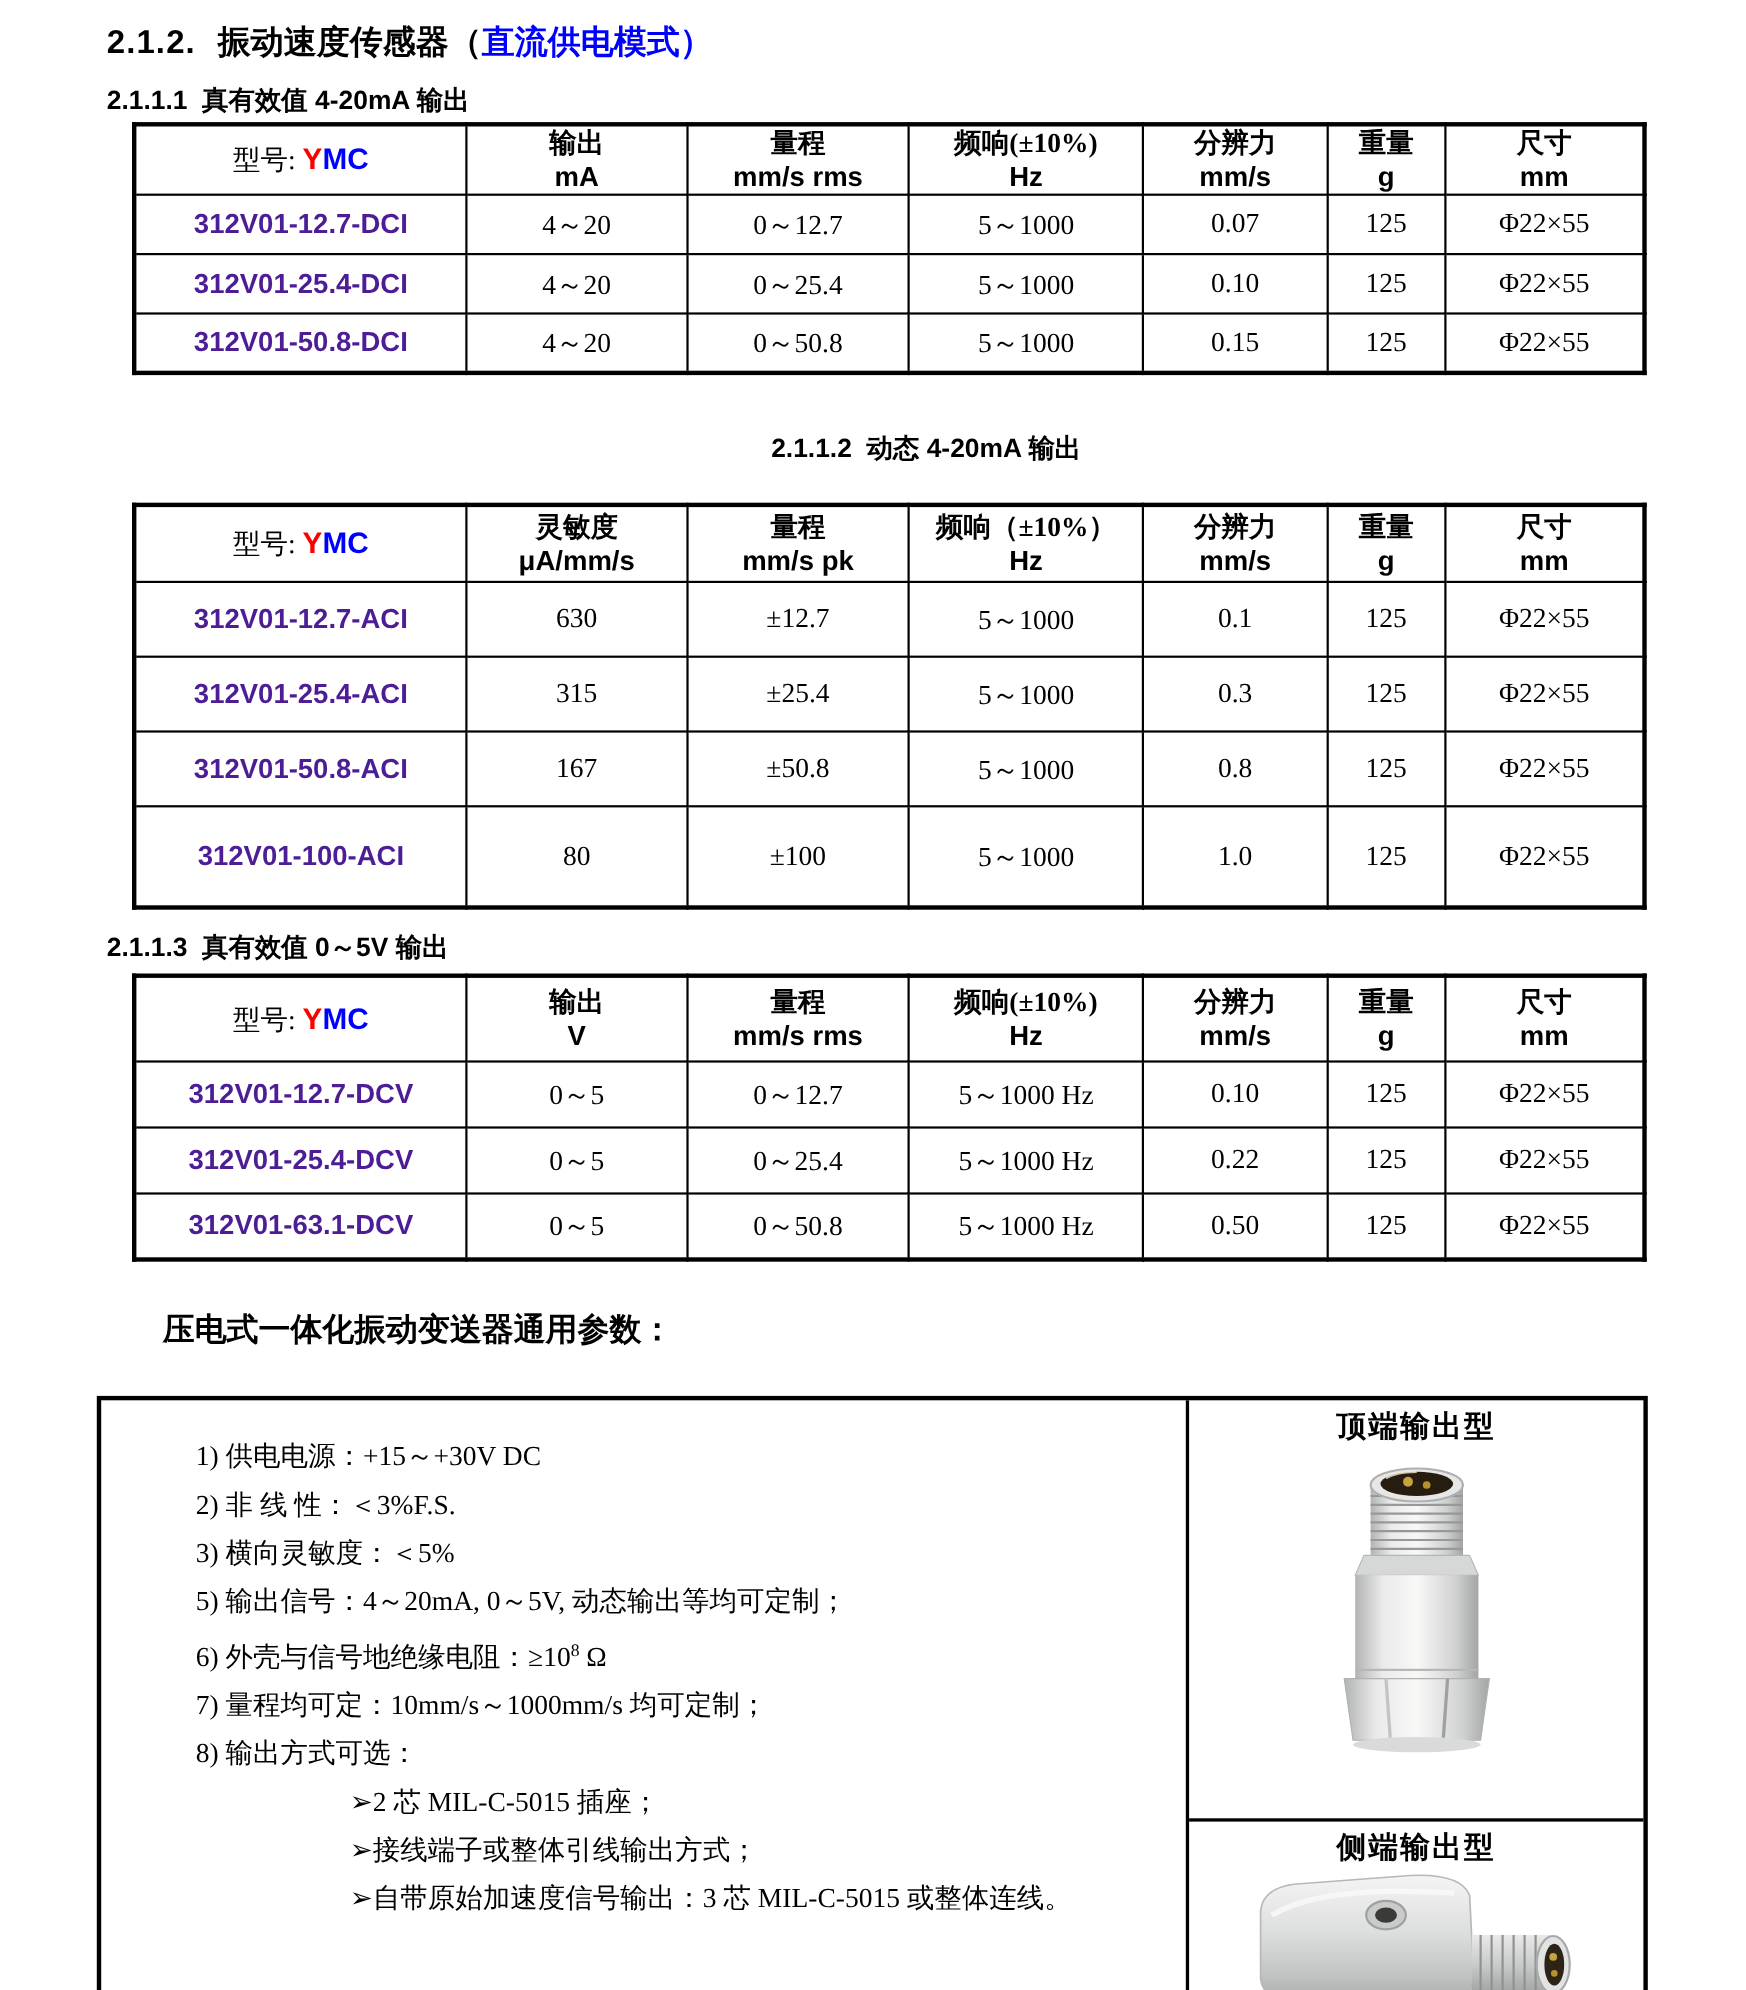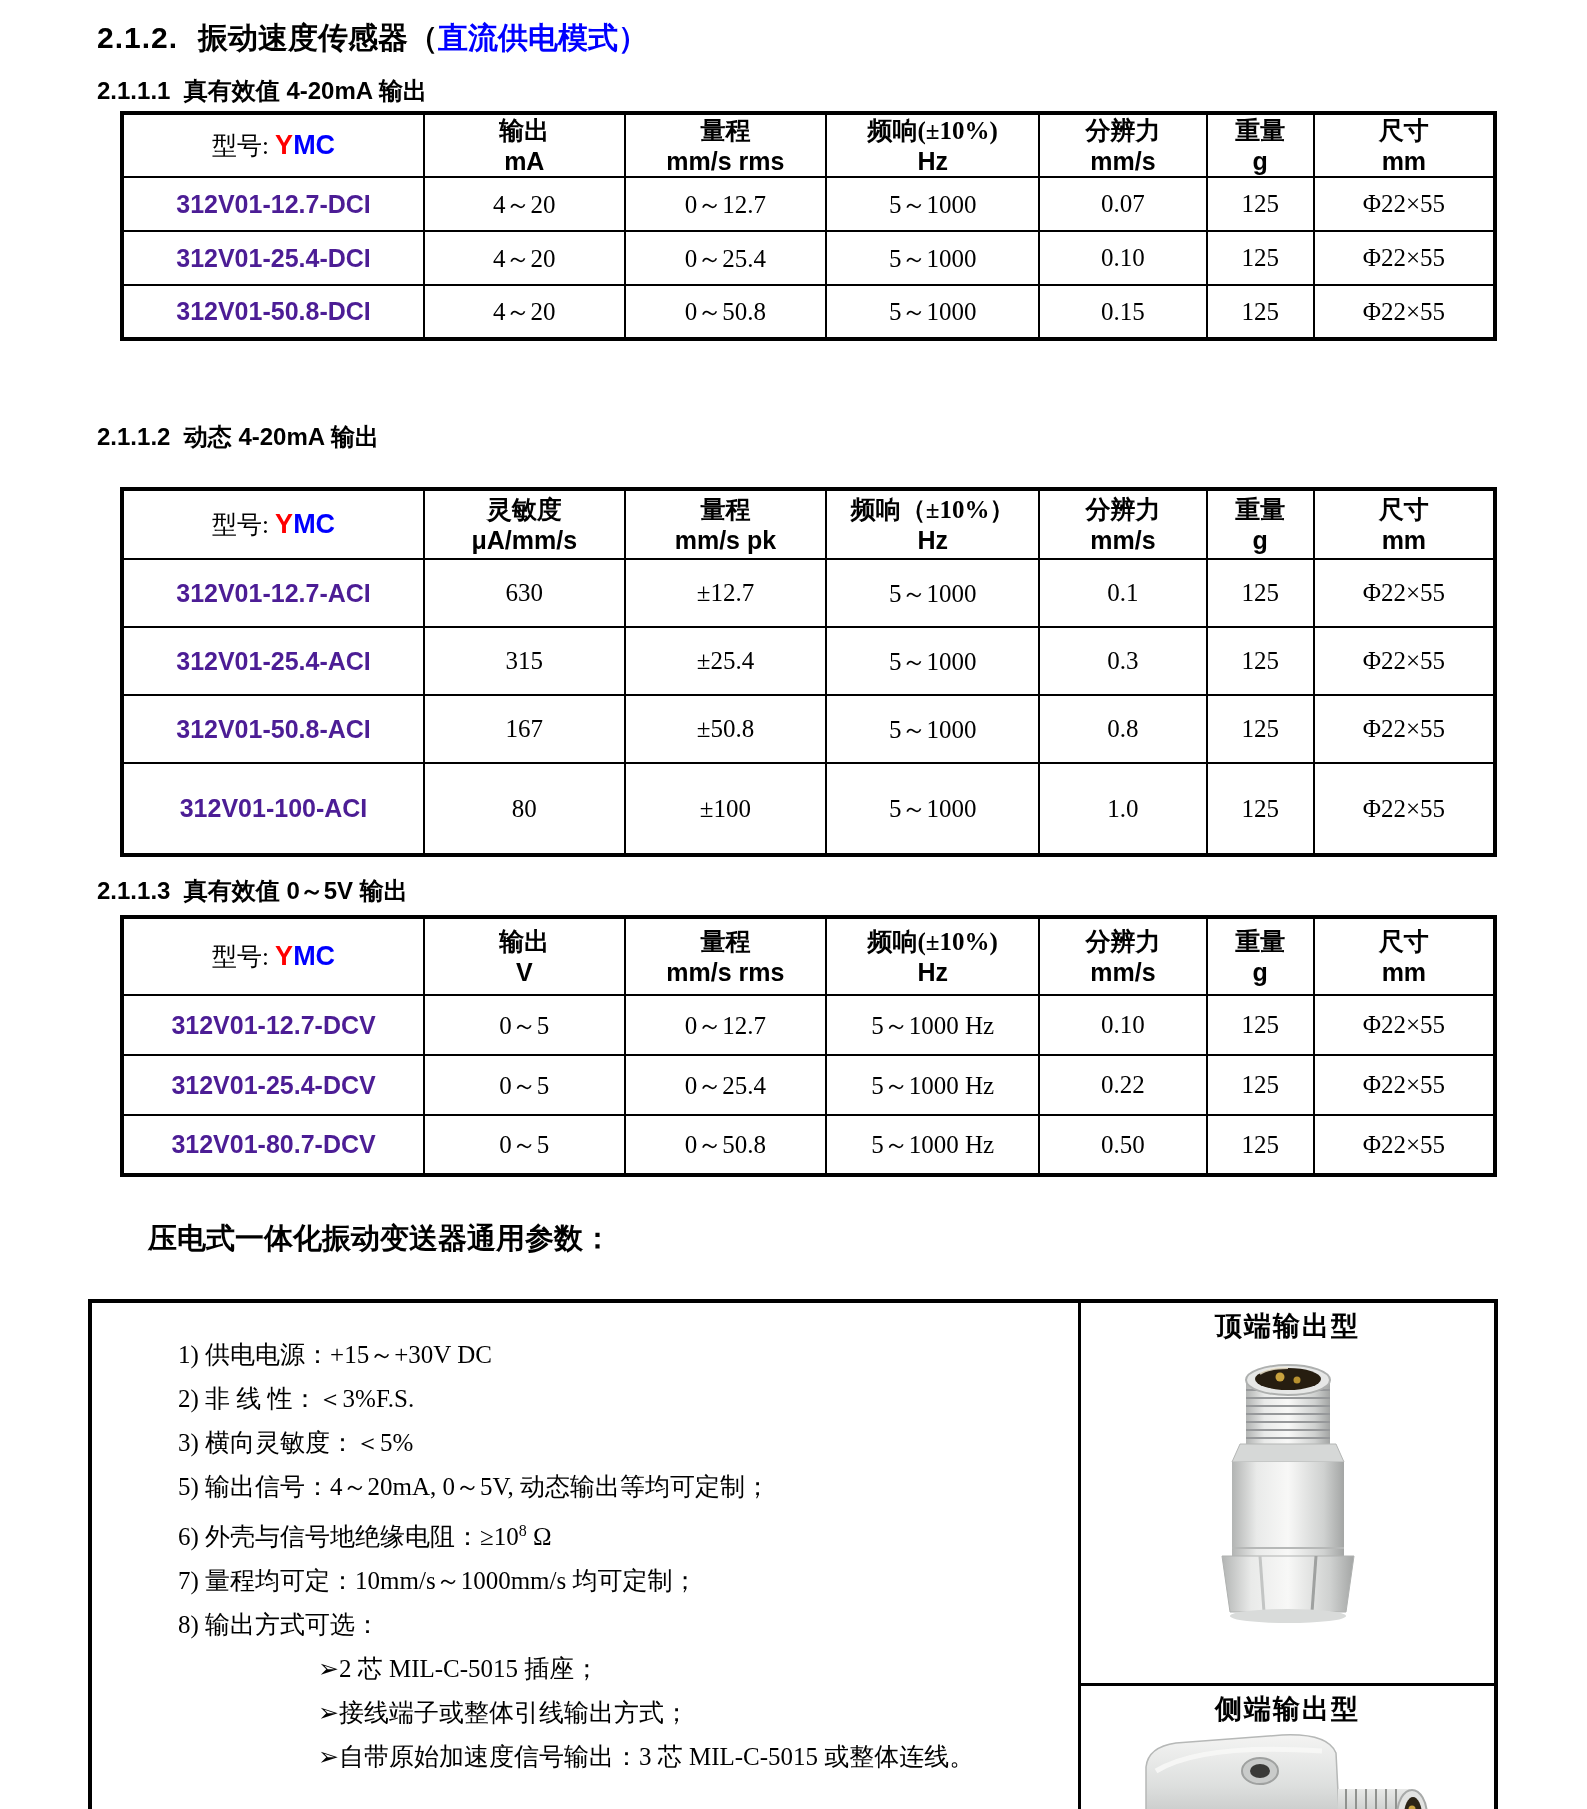--- a/index.html
+++ b/index.html
@@ -15,21 +15,21 @@
     margin:18px 0 0 97px; font-size:30px; font-weight:bold;
     font-family:"Liberation Sans","DejaVu Sans",sans-serif;
   }
   .h1 .num { margin-right:20px; letter-spacing:1px; }
   .blue-text { color:#0000ff; }
   .h2 {
     font-size:24px; font-weight:bold; margin-left:97px;
     font-family:"Liberation Sans","DejaVu Sans",sans-serif;
   }
   .h2-1 { margin-top:16px; }
-  .h2-2 { margin-top:80px; }
+  .h2-2 { margin-top:50px;text-align:center; }
   .h2-3 { margin-top:18px; }
 
   
   table.spec {
     border-collapse:collapse; table-layout:fixed;
     margin-left:120px; width:1377px;
     border:4px solid #000; text-align:center;
   }
   table.spec th, table.spec td { border:2px solid #000; vertical-align:middle; padding:0 4px; }
   .t1 { margin-top:4px; }
@@ -288,21 +288,21 @@
   <tr>
     <td class="model">312V01-25.4-DCV</td>
     <td class="val">0～5</td>
     <td class="val">0～25.4</td>
     <td class="val">5～1000 Hz</td>
     <td class="val">0.22</td>
     <td class="val">125</td>
     <td class="val">Φ22×55</td>
   </tr>
   <tr>
-    <td class="model">312V01-80.7-DCV</td>
+    <td class="model">312V01-63.1-DCV</td>
     <td class="val">0～5</td>
     <td class="val">0～50.8</td>
     <td class="val">5～1000 Hz</td>
     <td class="val">0.50</td>
     <td class="val">125</td>
     <td class="val">Φ22×55</td>
   </tr>
   </tbody>
 </table>
 

